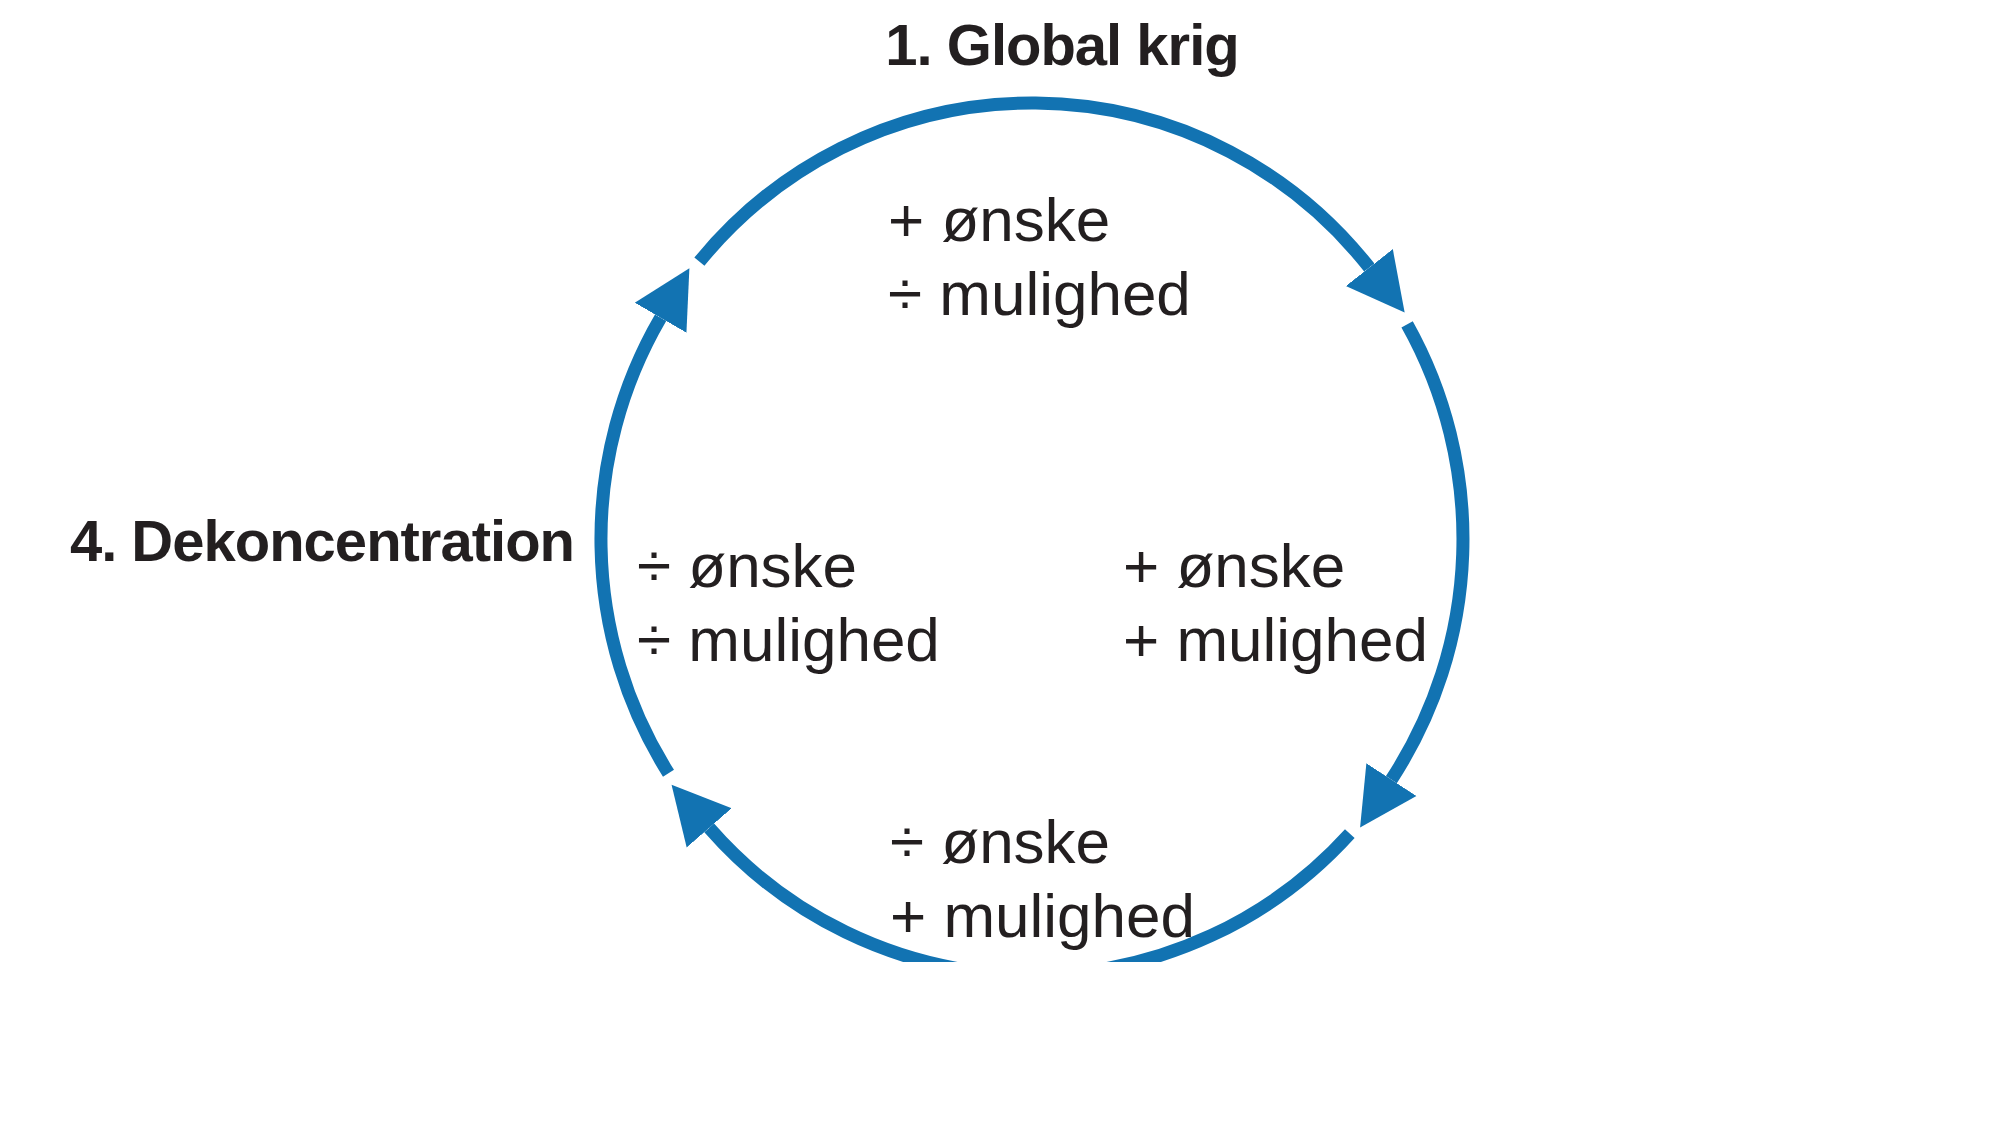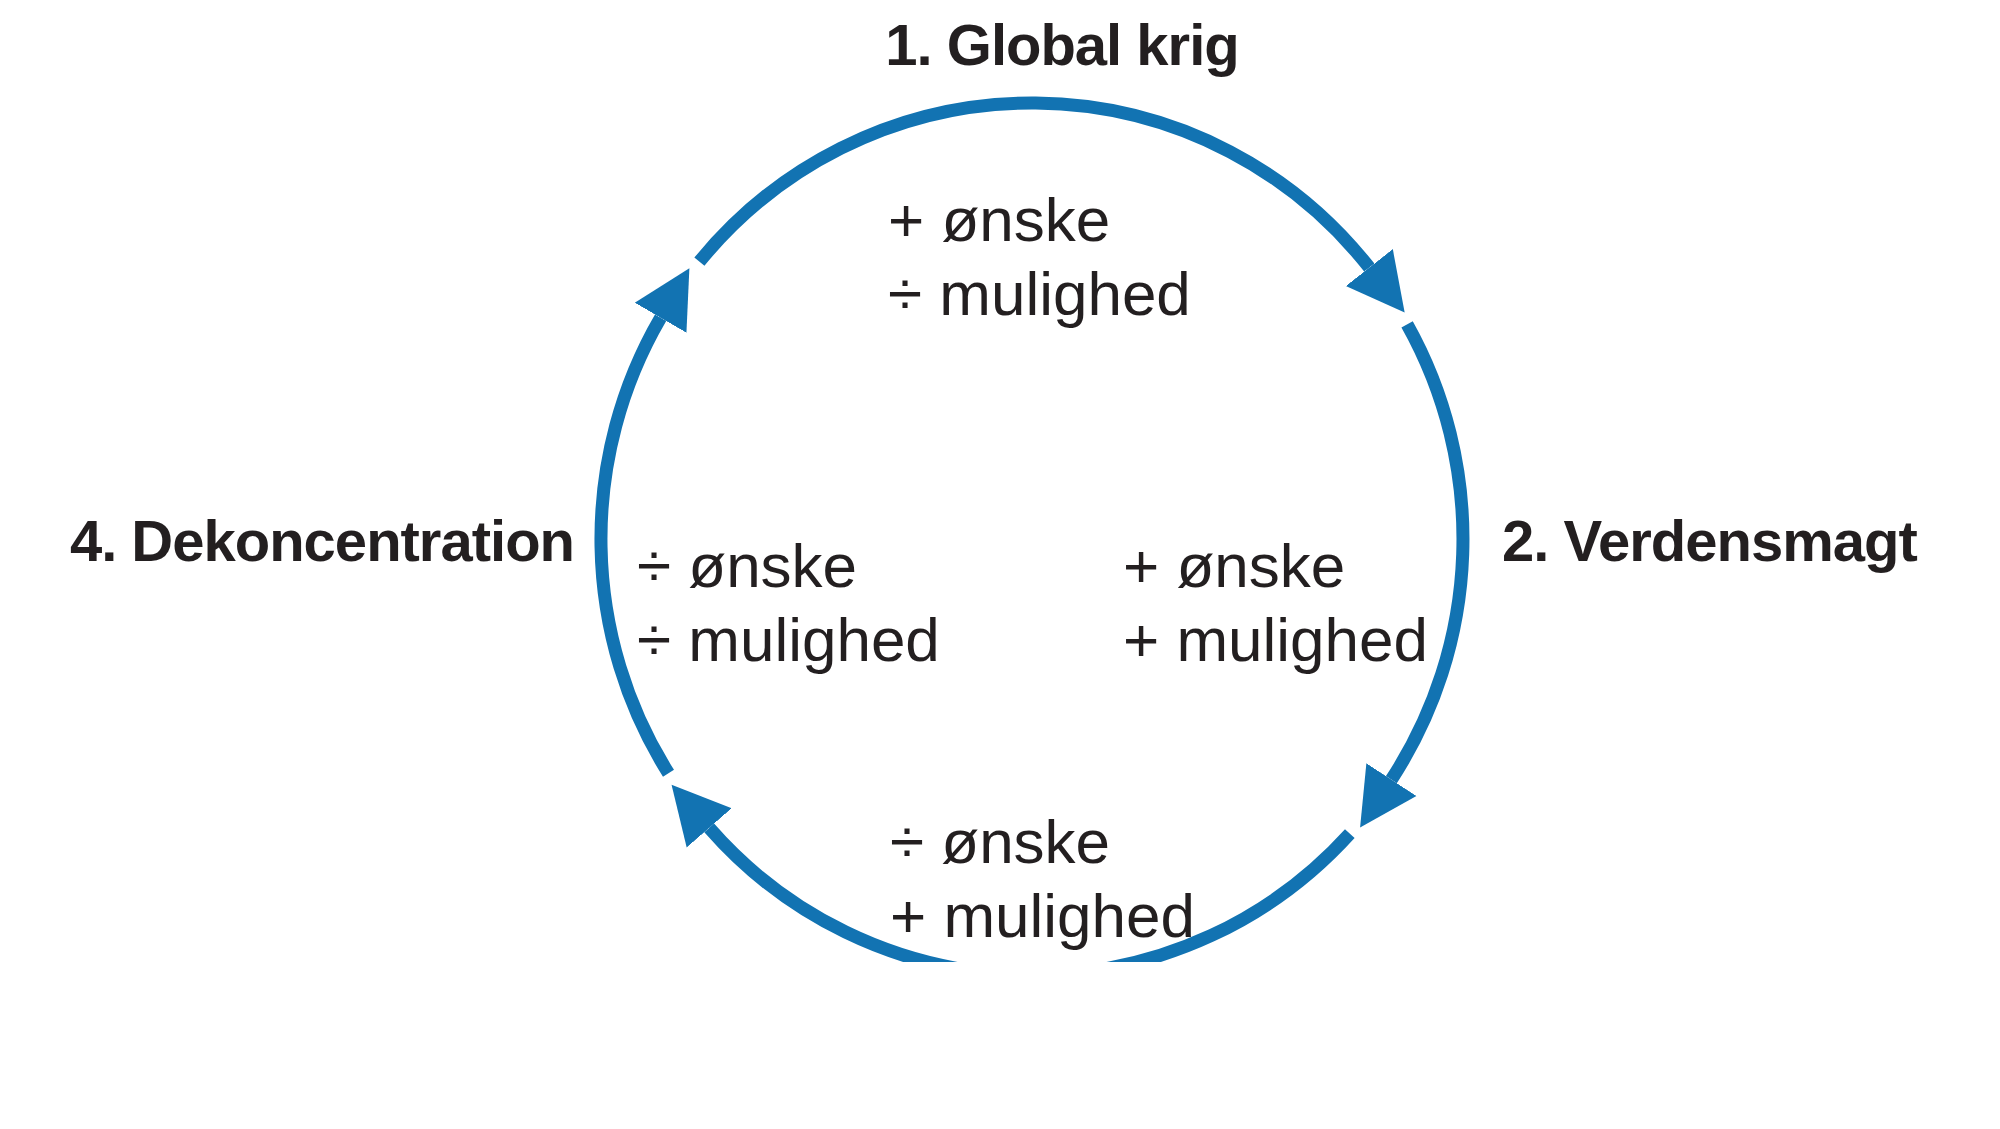--- a/index.html
+++ b/index.html
@@ -64,21 +64,20 @@
 
     <path class="arc" d="M 1407.1 324.3 A 431 436 0 0 1 1391.4 779.6" marker-end="url(#arrowhead)" stroke="#1273b2"></path>
 
     <path class="arc" d="M 1349.8 833.6 A 431 436 0 0 1 709.2 827.9" marker-end="url(#arrowhead)" stroke="#1273b2"></path>
 
     <path class="arc" d="M 668.5 773.3 A 431 436 0 0 1 660.6 317.7" marker-end="url(#arrowhead)" stroke="#1273b2"></path>
   </svg>
 
   <div class="stage stage-1" style="color: rgb(35, 31, 32);">1. Global krig</div>
 
-  <div class="stage stage-2" style="color: rgb(35, 31, 32);">2. Verdensmagt</div>
 
 
   <div class="stage stage-4" style="color: rgb(35, 31, 32);">4. Dekoncentration</div>
 
   <div class="note note-1" style="color: rgb(35, 31, 32);">
     <div class="note-line">+ ønske</div>
     <div class="note-line">÷ mulighed</div>
   </div>
 
   <div class="note note-2" style="color: rgb(35, 31, 32);">

